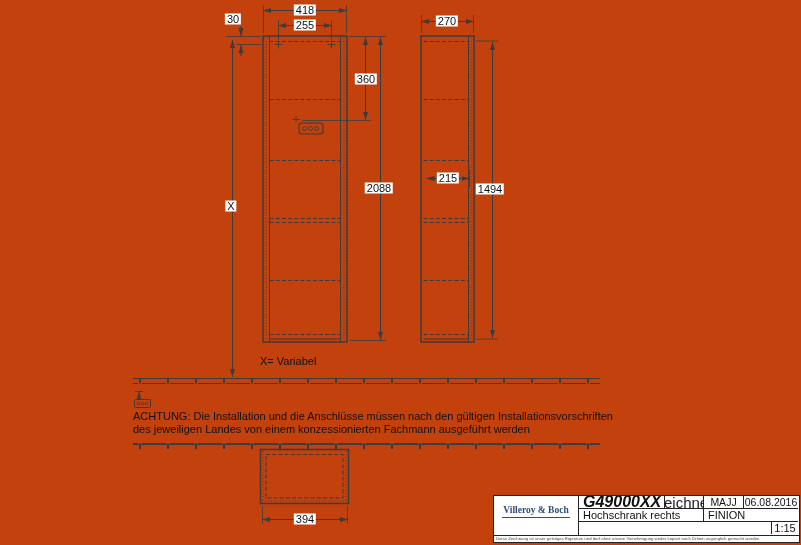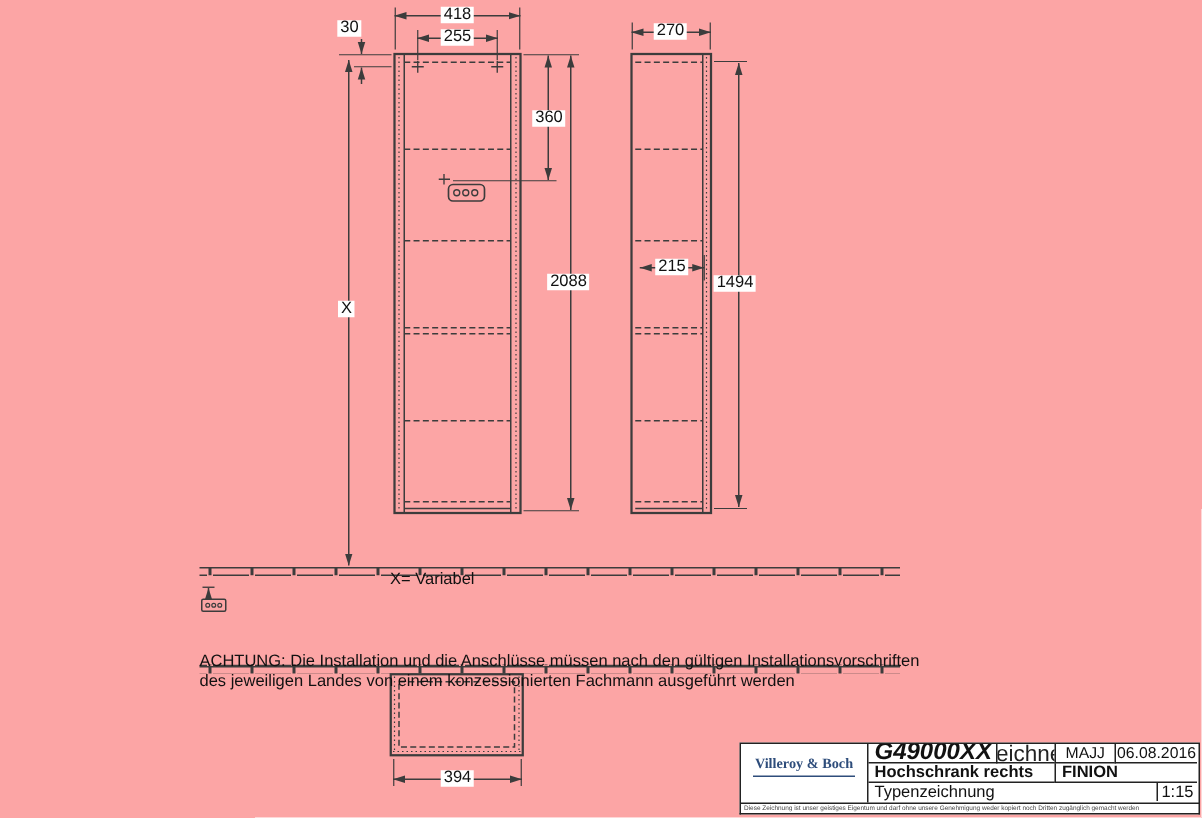--- a/index.html
+++ b/index.html
@@ -1,36 +1,36 @@
 <!DOCTYPE html>
 <html><head>
 <meta charset="utf-8">
 <style>
   html,body{margin:0;padding:0;background:#fff;}
   .page{
-    position:relative;width:801px;height:545px;background:#fca5a5;overflow:hidden;
+    position:relative;width:801px;height:545px;background:#c2410c;overflow:hidden;
     font-family:"Liberation Sans",sans-serif;color:#111;
   }
   svg.draw{position:absolute;left:0;top:0;}
   .dim{
     position:absolute;transform:translate(-50%,-50%);
     background:#fff;padding:0 2px;font-size:11px;line-height:1;white-space:nowrap;color:#111;
   }
-  .note{position:absolute;font-size:11px;line-height:13px;white-space:nowrap;color:#111;margin-top:25px;}
+  .note{position:absolute;font-size:11px;line-height:13px;white-space:nowrap;color:#111;}
   
   .tb{position:absolute;left:493px;top:495px;width:307px;height:41px;border:1.3px solid #222;
       box-sizing:border-box;background:#fff;}
   .tb-cell{position:absolute;box-sizing:border-box;display:flex;align-items:center;overflow:hidden;}
   .bL{border-left:1px solid #222;} .bB{border-bottom:1px solid #222;}
   .logo-cell{left:0;top:0;width:85px;height:100%;flex-direction:column;justify-content:center;border-right:1px solid #222;gap:48px;}
   .brand{font-family:"Liberation Serif",serif;font-weight:bold;font-size:9.5px;color:#2e4d7b;
          border-bottom:1px solid #2e4d7b;padding:0 1px 1px 1px;white-space:nowrap;line-height:1;}
   .brand-year{font-size:5px;letter-spacing:1.5px;color:#2e4d7b;line-height:1.4;}
   .art{font-weight:bold;font-style:italic;font-size:16px;}
-  .bold{font-weight:bold;font-size:11px;}
+  .bold{font-weight:normal;font-size:11px;}
   .small{font-size:15px;color:#222;}
   .tb-disc{position:absolute;left:493px;top:536px;width:307px;height:7px;border:1px solid #222;border-top:none;
            box-sizing:border-box;font-size:4.3px;line-height:5.5px;white-space:nowrap;overflow:hidden;
            padding:0 2px;color:#444;background:#fff;}
 </style>
 </head>
 <body>
 
 <div class="page">
 
@@ -166,18 +166,17 @@
     </div>
 
     <div class="tb-cell bB art" style="left:85px;top:0;width:85px;height:13px;padding-left:4px">G49000XX</div>
     <div class="tb-cell bL bB small" style="left:170px;top:0;width:39px;height:13px;justify-content:center">Zeichner</div>
     <div class="tb-cell bL bB" style="left:209px;top:0;width:40px;height:13px;justify-content:center;font-size:10.5px">MAJJ</div>
     <div class="tb-cell bL bB" style="left:249px;top:0;width:55px;height:13px;justify-content:center;font-size:10.5px">06.08.2016</div>
 
     <div class="tb-cell bB bold" style="left:85px;top:13px;width:124px;height:13px;padding-left:4px">Hochschrank rechts</div>
     <div class="tb-cell bL bB bold" style="left:209px;top:13px;width:95px;height:13px;padding-left:4px">FINION</div>
 
-    <div class="tb-cell" style="left:85px;top:26px;width:192px;height:12px;padding-left:4px;font-size:11px">Typenzeichnung</div>
     <div class="tb-cell bL" style="left:277px;top:26px;width:27px;height:12px;justify-content:center;font-size:11px">1:15</div>
   </div>
   <div class="tb-disc">Diese Zeichnung ist unser geistiges Eigentum und darf ohne unsere Genehmigung weder kopiert noch Dritten zugänglich gemacht werden</div>
 
 </div>
 
 </body></html>

